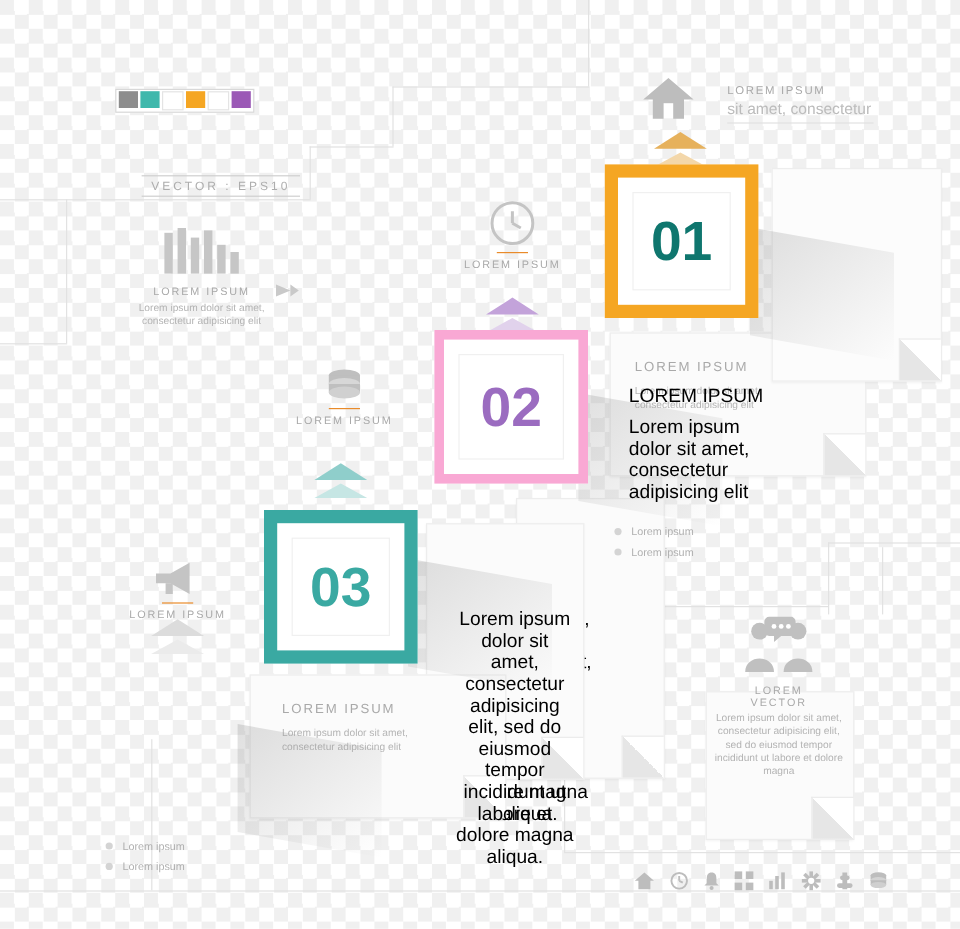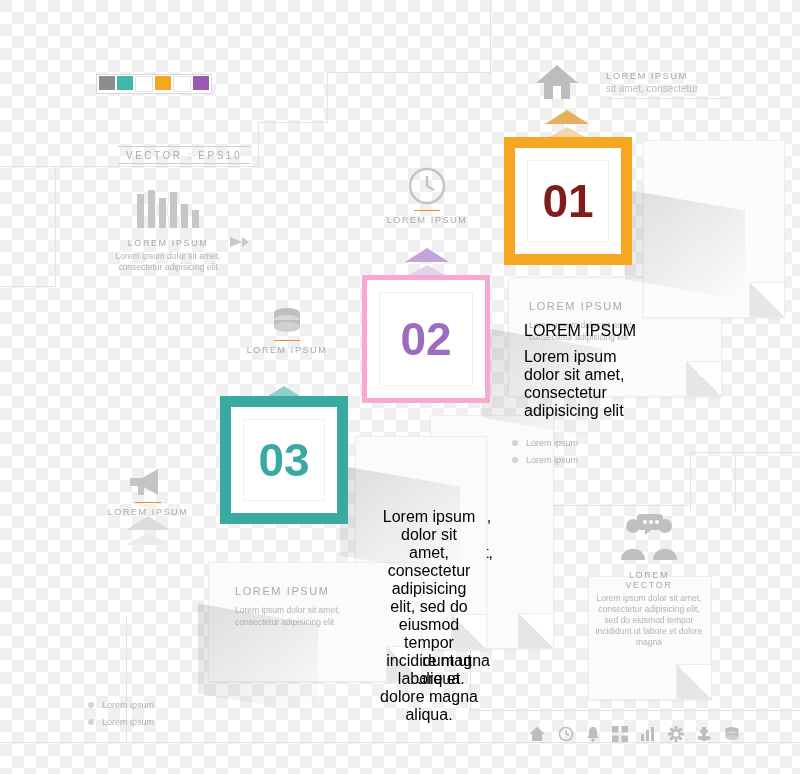--- a/index.html
+++ b/index.html
@@ -123,21 +123,21 @@
   <div class="iconblock" style="left:534px;top:62px;width:62px;">
     <span class="ico">
       <svg width="46" height="40" viewBox="0 0 46 40">
           <path d="M23 3 L44 21 L36 21 L36 37 L10 37 L10 21 L2 21 Z" fill="#bdbdbd"></path>
           <rect x="19" y="24" width="8" height="13" fill="#fff"></rect>
         </svg>
     </span>
   </div>
   <div style="position:absolute;left:606px;top:70px;width:130px;">
     <div style="font-size:9.5px;letter-spacing:1.4px;color:#a9a9a9;">LOREM IPSUM</div>
-    <div style="font-size:10px;color:#bcbcbc;margin-top:2px;">sit amet, consectetur</div>
+    <div style="font-size:13px;color:#bcbcbc;margin-top:2px;">sit amet, consectetur</div>
     <div style="height:1px;background:#e2e2e2;width:122px;margin-top:4px;"></div>
   </div>
 
   <div class="iconblock" style="left:108px;top:188px;width:120px;">
     <span class="ico" style="display:flex;justify-content:center;align-items:flex-end;height:44px;gap:3px;">
       <svg width="66" height="44" viewBox="0 0 66 44">
         <rect x="2" y="6" width="7" height="34" fill="#c6c6c6"></rect>
         <rect x="13" y="2" width="7" height="38" fill="#c6c6c6"></rect>
         <rect x="24" y="10" width="7" height="30" fill="#c6c6c6"></rect>
         <rect x="35" y="4" width="7" height="36" fill="#c6c6c6"></rect>
@@ -275,36 +275,36 @@
   </div>
   <div class="chev" style="left:262px;top:386px;">
     <i style="border-bottom:14px solid #8fcecb;"></i>
     <i style="border-bottom:12px solid #c6e6e4;margin-top:3px;"></i>
   </div>
 
   <div class="numshadow" style="left:625px;top:200px;transform:skewY(10deg);"></div>
   <div class="numsq" style="left:504px;top:137px;">
     <div class="outer" style="border:11px solid #f5a623;">
       <div class="inner" style="border:1px solid #f0f0f0;">
-        <span class="num" style="color:#7f1d1d;">01</span>
+        <span class="num" style="color:#0f766e;">01</span>
       </div>
     </div>
   </div>
 
   <div class="numshadow" style="left:482px;top:338px;transform:skewY(10deg);"></div>
   <div class="numsq" style="left:362px;top:275px;">
-    <div class="outer" style="border:5px solid #f9a8d4;">
+    <div class="outer" style="border:8px solid #f9a8d4;">
       <div class="inner" style="border:1px solid #f0f0f0;">
         <span class="num" style="color:#9b6cc0;">02</span>
       </div>
     </div>
   </div>
 
   <div class="numshadow" style="left:340px;top:476px;transform:skewY(10deg);"></div>
-  <div class="numsq" style="left:220px;top:396px;">
+  <div class="numsq" style="left:220px;top:425px;">
     <div class="outer" style="border:11px solid #3aa9a2;">
       <div class="inner" style="border:1px solid #f0f0f0;">
         <span class="num" style="color:#3aa9a2;">03</span>
       </div>
     </div>
   </div>
 
   <div class="numshadow" style="left:198px;top:614px;transform:skewY(10deg);"></div>
 
   <div style="position:absolute;left:524px;top:322px;width:120px;">

